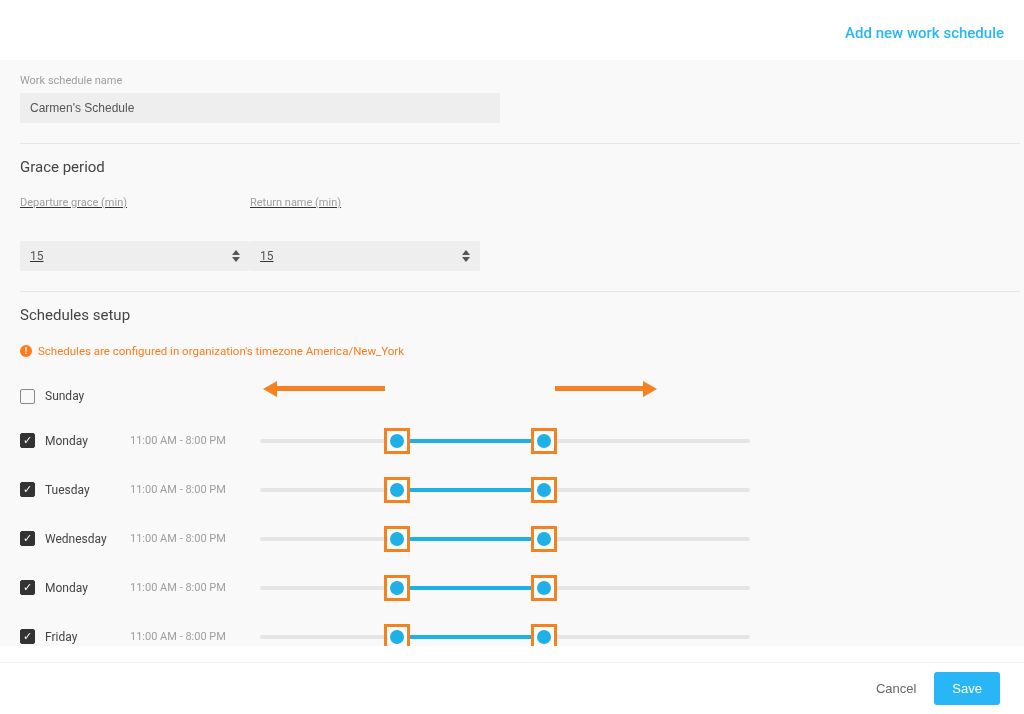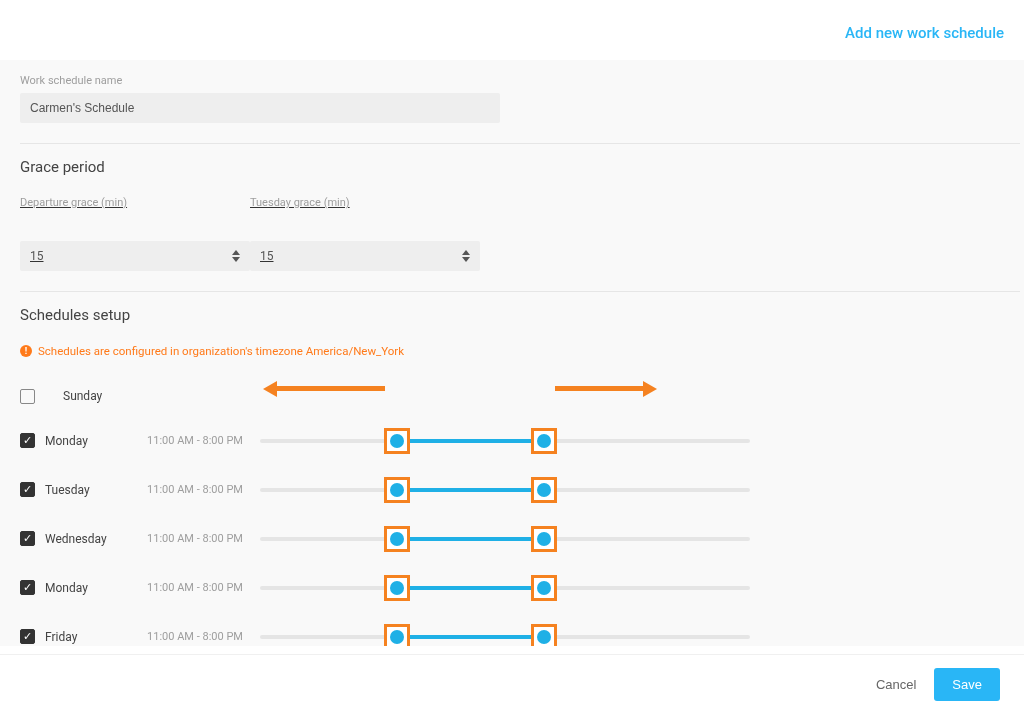--- a/index.html
+++ b/index.html
@@ -122,21 +122,21 @@
     font-weight: bold;
     display: flex;
     align-items: center;
     justify-content: center;
   }
   .day-row {
     display: flex;
     align-items: center;
     height: 49px;
   }
-  .day-row.unchecked { height: 40px; gap: 18px; }
+  .day-row.unchecked { height: 40px; }
   .checkbox {
     width: 15px;
     height: 15px;
     border: 1.5px solid #888;
     border-radius: 2px;
     margin-right: 10px;
     display: flex;
     align-items: center;
     justify-content: center;
     cursor: pointer;
@@ -154,21 +154,20 @@
   }
   .day-label {
     width: 85px;
     font-size: 12px;
     color: #444;
   }
   .time-label {
     width: 130px;
     font-size: 11px;
     color: #9e9e9e;
-    text-align: center;
   }
   .slider-area {
     flex: 1;
     position: relative;
     height: 28px;
     display: flex;
     align-items: center;
     max-width: 490px;
   }
   .track {
@@ -224,21 +223,21 @@
     left: -12px;
     border-right: 14px solid #f58220;
   }
   .annotation-arrow.right::after {
     right: -12px;
     border-left: 14px solid #f58220;
   }
   .footer {
     position: absolute;
     bottom: 0; left: 0; right: 0;
-    height: 60px;
+    height: 52px;
     background: #fff;
     display: flex;
     align-items: center;
     justify-content: flex-end;
     padding: 0 24px;
     gap: 18px;
     border-top: 1px solid #f0f0f0;
   }
   .btn-cancel {
     background: none;
@@ -279,21 +278,21 @@
         <label class="field-label">Departure grace (min)</label>
         <div class="spinner">
           <span>15</span>
           <div class="spinner-arrows">
             <div class="arrow-up"></div>
             <div class="arrow-down"></div>
           </div>
         </div>
       </div>
       <div class="grace-col">
-        <label class="field-label">Tuesday grace (min)</label>
+        <label class="field-label">Return name (min)</label>
         <div class="spinner">
           <span>15</span>
           <div class="spinner-arrows">
             <div class="arrow-up"></div>
             <div class="arrow-down"></div>
           </div>
         </div>
       </div>
     </div>
 

